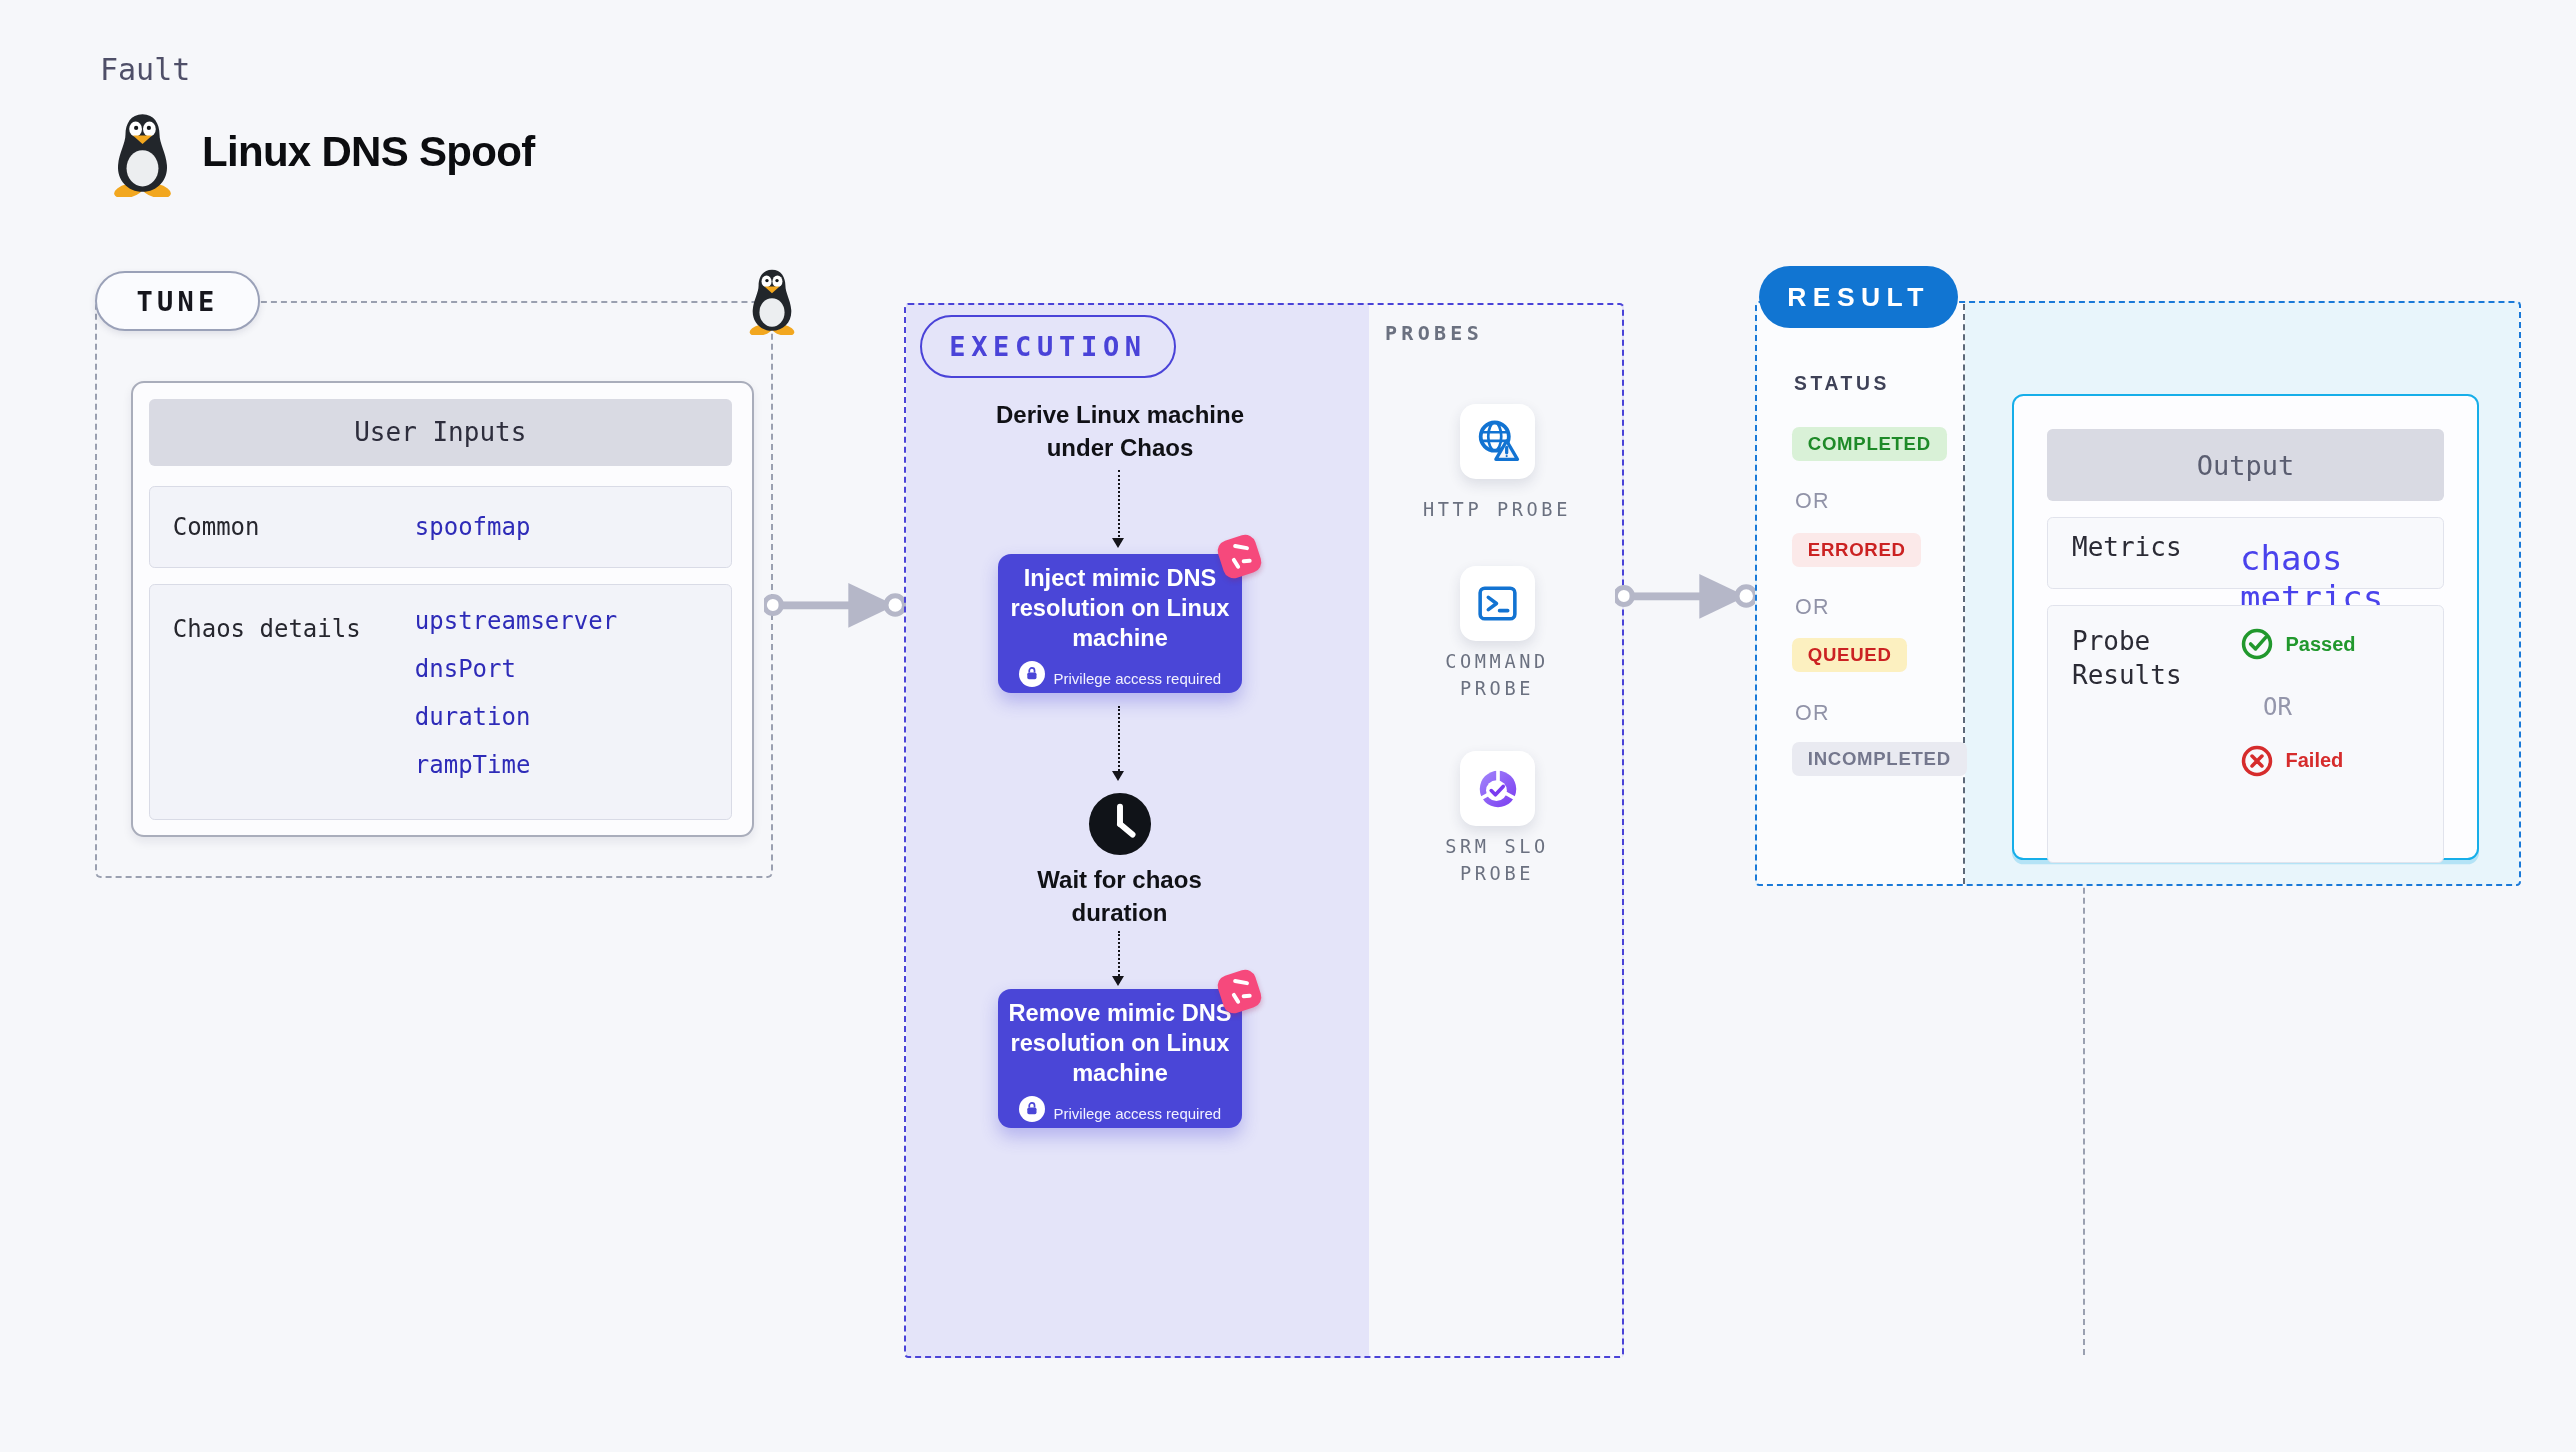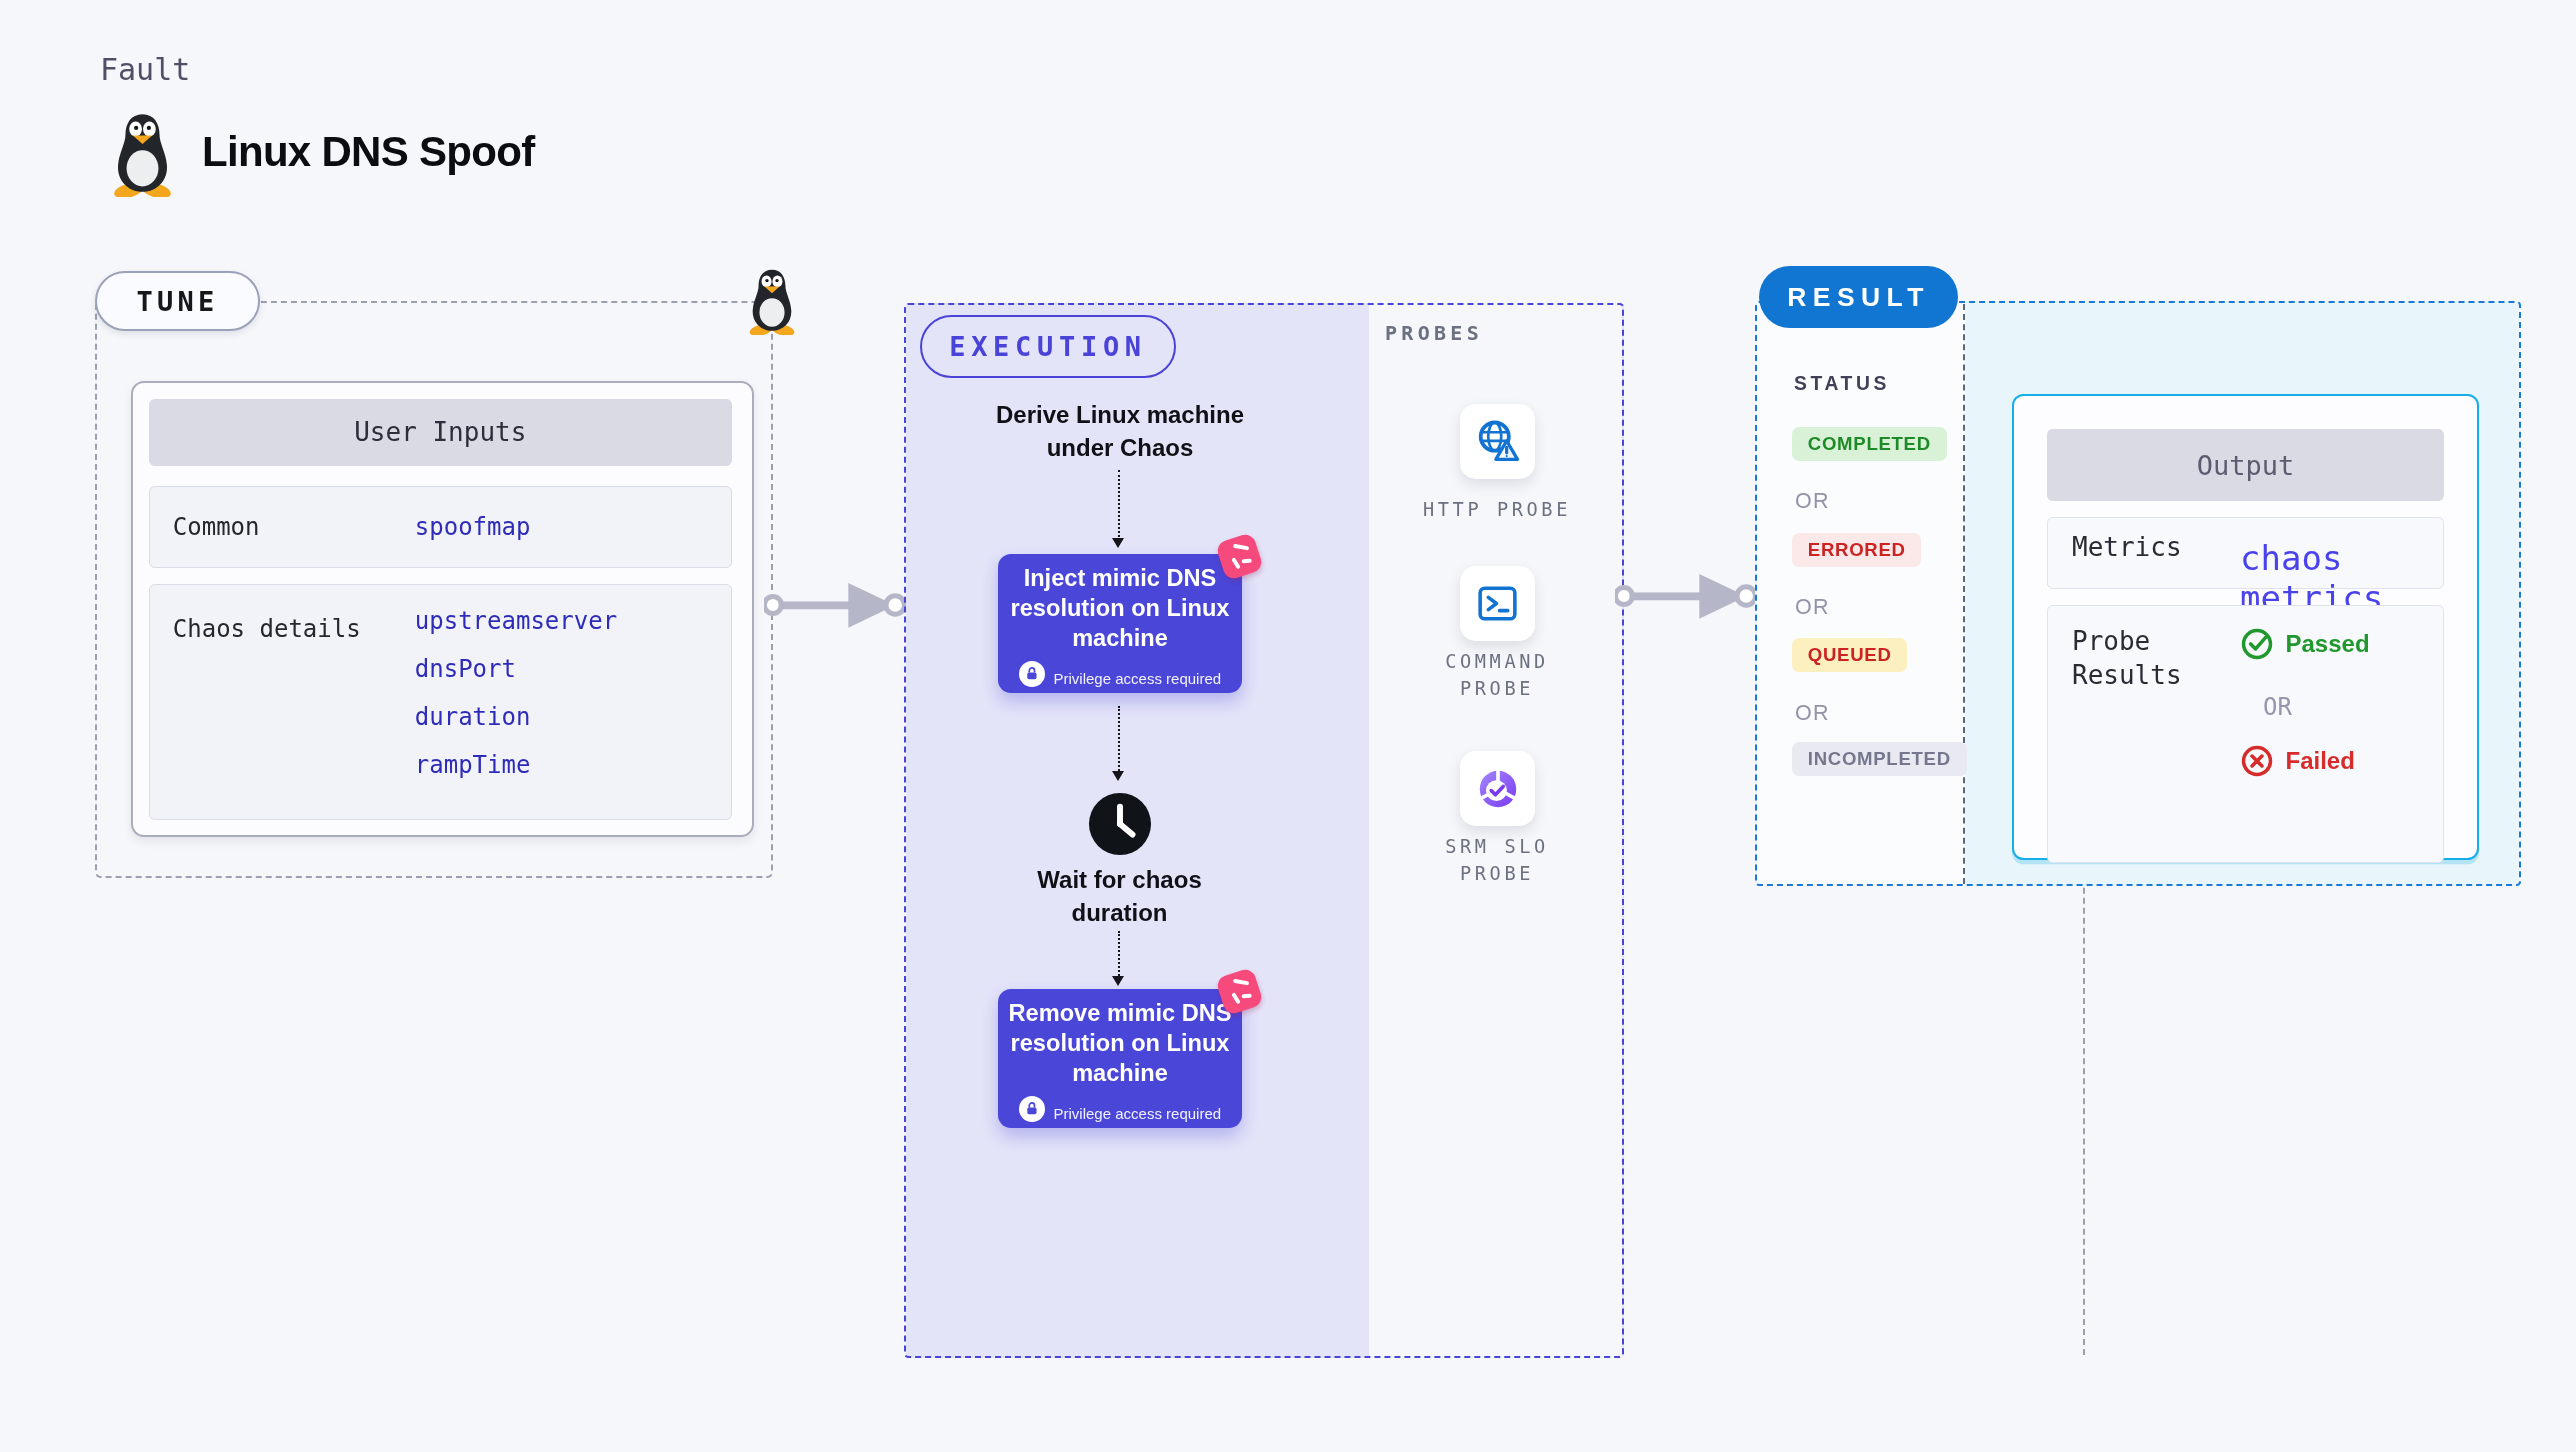--- a/index.html
+++ b/index.html
@@ -89,21 +89,21 @@
   .output-header { height:72px; background:#d9dae3; border-radius:5.7px; display:flex; align-items:center; justify-content:center;
                    font-size:27px; color:#5a5d70; }
   .output-row { position:relative; margin-top:15.8px; background:#f8f9fc; border:1.4px solid #e1e3ec; border-radius:5.7px; }
   .metrics-row { height:72px; }
   .proberes-row { height:258px; }
   .out-label { position:absolute; left:24px; font-size:26px; color:#2b2b35; line-height:34px; }
   .metrics-value { position:absolute; left:192px; top:20px; font-size:34px; color:#4a43ec; }
   .passfail { position:absolute; left:192px; display:flex; align-items:center; gap:11.5px; }
   .pf-passed { top:21.5px; color:#21982d; }
   .pf-failed { top:138px; color:#d62c2c; }
-  .pf-text { font-size:24px; font-weight:bold; }
+  .pf-text { font-size:20px; font-weight:bold; }
   .out-or { position:absolute; left:215px; top:87px; font-size:24px; color:#9496ab; }
 </style>
 </head>
 <body>
 
 <div id="canvas">
 
   <div class="eyebrow mono">Fault</div>
   <svg class="tux-lg" viewBox="0 0 70 80">
     <ellipse cx="22" cy="74" rx="14" ry="6.5" fill="#f2a71f" transform="rotate(-14 22 74)"></ellipse>

